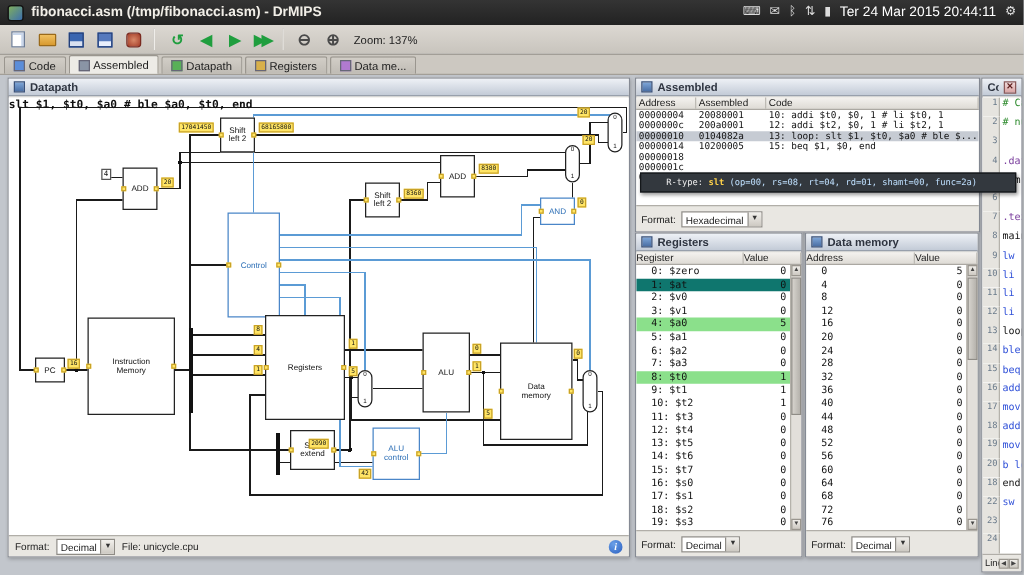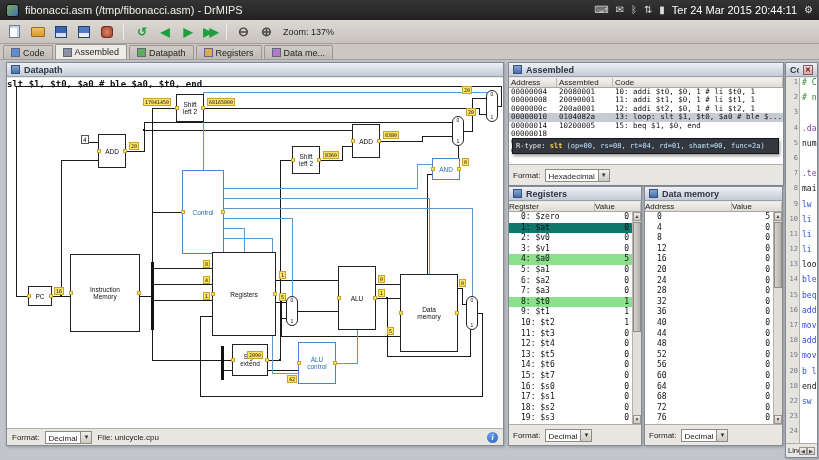--- a/index.html
+++ b/index.html
@@ -2,21 +2,21 @@
 <html><head>
 <meta charset="utf-8">
 <style>
   *{box-sizing:border-box;margin:0;padding:0}
   html,body{width:819px;height:460px;overflow:hidden}
   body{position:relative;background:#c2c6cc;font-family:"Liberation Sans",sans-serif;-webkit-font-smoothing:antialiased}
 
   
   #topbar{position:absolute;left:0;top:0;width:819px;height:20px;background:linear-gradient(#343434,#222);display:flex;align-items:center;padding:0 6px;gap:6px}
   .appicon{width:13px;height:13px;border-radius:3px;background:linear-gradient(135deg,#7fae5d,#3c6fb0);border:1px solid #111}
-  #wintitle{color:#f2efe8;font-size:11px;font-weight:normal;white-space:nowrap}
+  #wintitle{color:#f2efe8;font-size:11px;font-weight:bold;white-space:nowrap}
   #tray{margin-left:auto;display:flex;align-items:center;gap:7px;color:#ddd;font-size:10px}
   #clock{color:#fff;font-size:11px}
   .trayicon{line-height:20px}
 
   
   #toolbar{position:absolute;left:0;top:20px;width:819px;height:24px;background:linear-gradient(#dcd8d2,#c8c4bd);border-bottom:1px solid #a29e97;display:flex;align-items:center;padding:0 4px;gap:2px}
   .tbtn{width:21px;height:20px;display:flex;align-items:center;justify-content:center;border-radius:2px}
   .tbtn.glyph{font-size:12px;color:#1f9e3e;font-weight:bold;letter-spacing:-3px}
   .tbtn.zoomg{color:#4a4a4a;font-size:13px;letter-spacing:0}
   .tsep{width:1px;height:17px;background:#a19d96;border-right:1px solid #efede9;margin:0 4px}
@@ -54,21 +54,21 @@
   .trow{display:flex;font-family:"DejaVu Sans Mono",monospace;color:#111;overflow:hidden}
   .fmtbar{position:absolute;left:0;bottom:0;right:0;height:21px;border-top:1px solid #b1aea8;background:#e9e7e2;display:flex;align-items:center;gap:4px;padding:0 4px;font-size:8px;color:#222}
   .combo{display:inline-flex;height:13px;border:1px solid #8f8c86;background:#fff;font-size:8px;align-items:flex-end}
   .combo .cval{padding:0 3px;white-space:nowrap}
   .combo .cbtn{width:11px;height:100%;background:linear-gradient(#f2f0ec,#cdc9c2);border-left:1px solid #8f8c86;font-size:6px;display:flex;align-items:center;justify-content:center;color:#333}
 
   
   .ca{width:48px;padding-left:2px}.cb{width:56px;padding-left:2px}.cc{flex:1;padding-left:2px}
   .arow{height:8.4px;line-height:8.4px;font-size:7.5px}
   .arow.sel{background:#c6cbd3}
-  #asm-tooltip{position:absolute;left:3px;top:75px;width:267px;height:16px;z-index:10;background:#33383e;border:1px solid #14171a;color:#eee;font:7px "DejaVu Sans Mono",monospace;line-height:14px;padding:0 3px;white-space:nowrap;overflow:hidden;box-shadow:1px 2px 3px rgba(0,0,0,.4)}
+  #asm-tooltip{position:absolute;left:3px;top:75px;width:301px;height:16px;z-index:10;background:#33383e;border:1px solid #14171a;color:#eee;font:7px "DejaVu Sans Mono",monospace;line-height:14px;padding:0 20px;white-space:nowrap;overflow:hidden;box-shadow:1px 2px 3px rgba(0,0,0,.4)}
   #asm-tooltip .tt-name{color:#ffd24a;font-weight:bold}
   #asm-tooltip .tt-rest{color:#bfe0ff}
 
   
   .rrow,.mrow{height:10.6px;line-height:10.6px;font-size:8px}
   .rn,.mn{flex:1;padding-left:12px;overflow:hidden}
   .rv{width:38px;text-align:right;padding-right:3px}
   .mv{width:42px;text-align:right;padding-right:3px}
   .hl-red{background:#0f766e}.hl-green{background:#8be08b}
   .tbody.withscroll{right:9px}
@@ -366,25 +366,20 @@
       <span class="hcell cb">Assembled</span>
       <span class="hcell cc">Code</span>
     </div>
     <div class="tbody">
         <div class="trow arow">
           <span class="ca">00000004</span>
           <span class="cb">20080001</span>
           <span class="cc">10: addi $t0, $0, 1  # li $t0, 1</span>
         </div>
         <div class="trow arow">
-          <span class="ca">00000008</span>
-          <span class="cb">20090001</span>
-          <span class="cc">11: addi $t1, $0, 1  # li $t1, 1</span>
-        </div>
-        <div class="trow arow">
           <span class="ca">0000000c</span>
           <span class="cb">200a0001</span>
           <span class="cc">12: addi $t2, $0, 1  # li $t2, 1</span>
         </div>
         <div class="trow arow sel">
           <span class="ca">00000010</span>
           <span class="cb">0104082a</span>
           <span class="cc">13: loop: slt $1, $t0, $a0  # ble $...</span>
         </div>
         <div class="trow arow">

